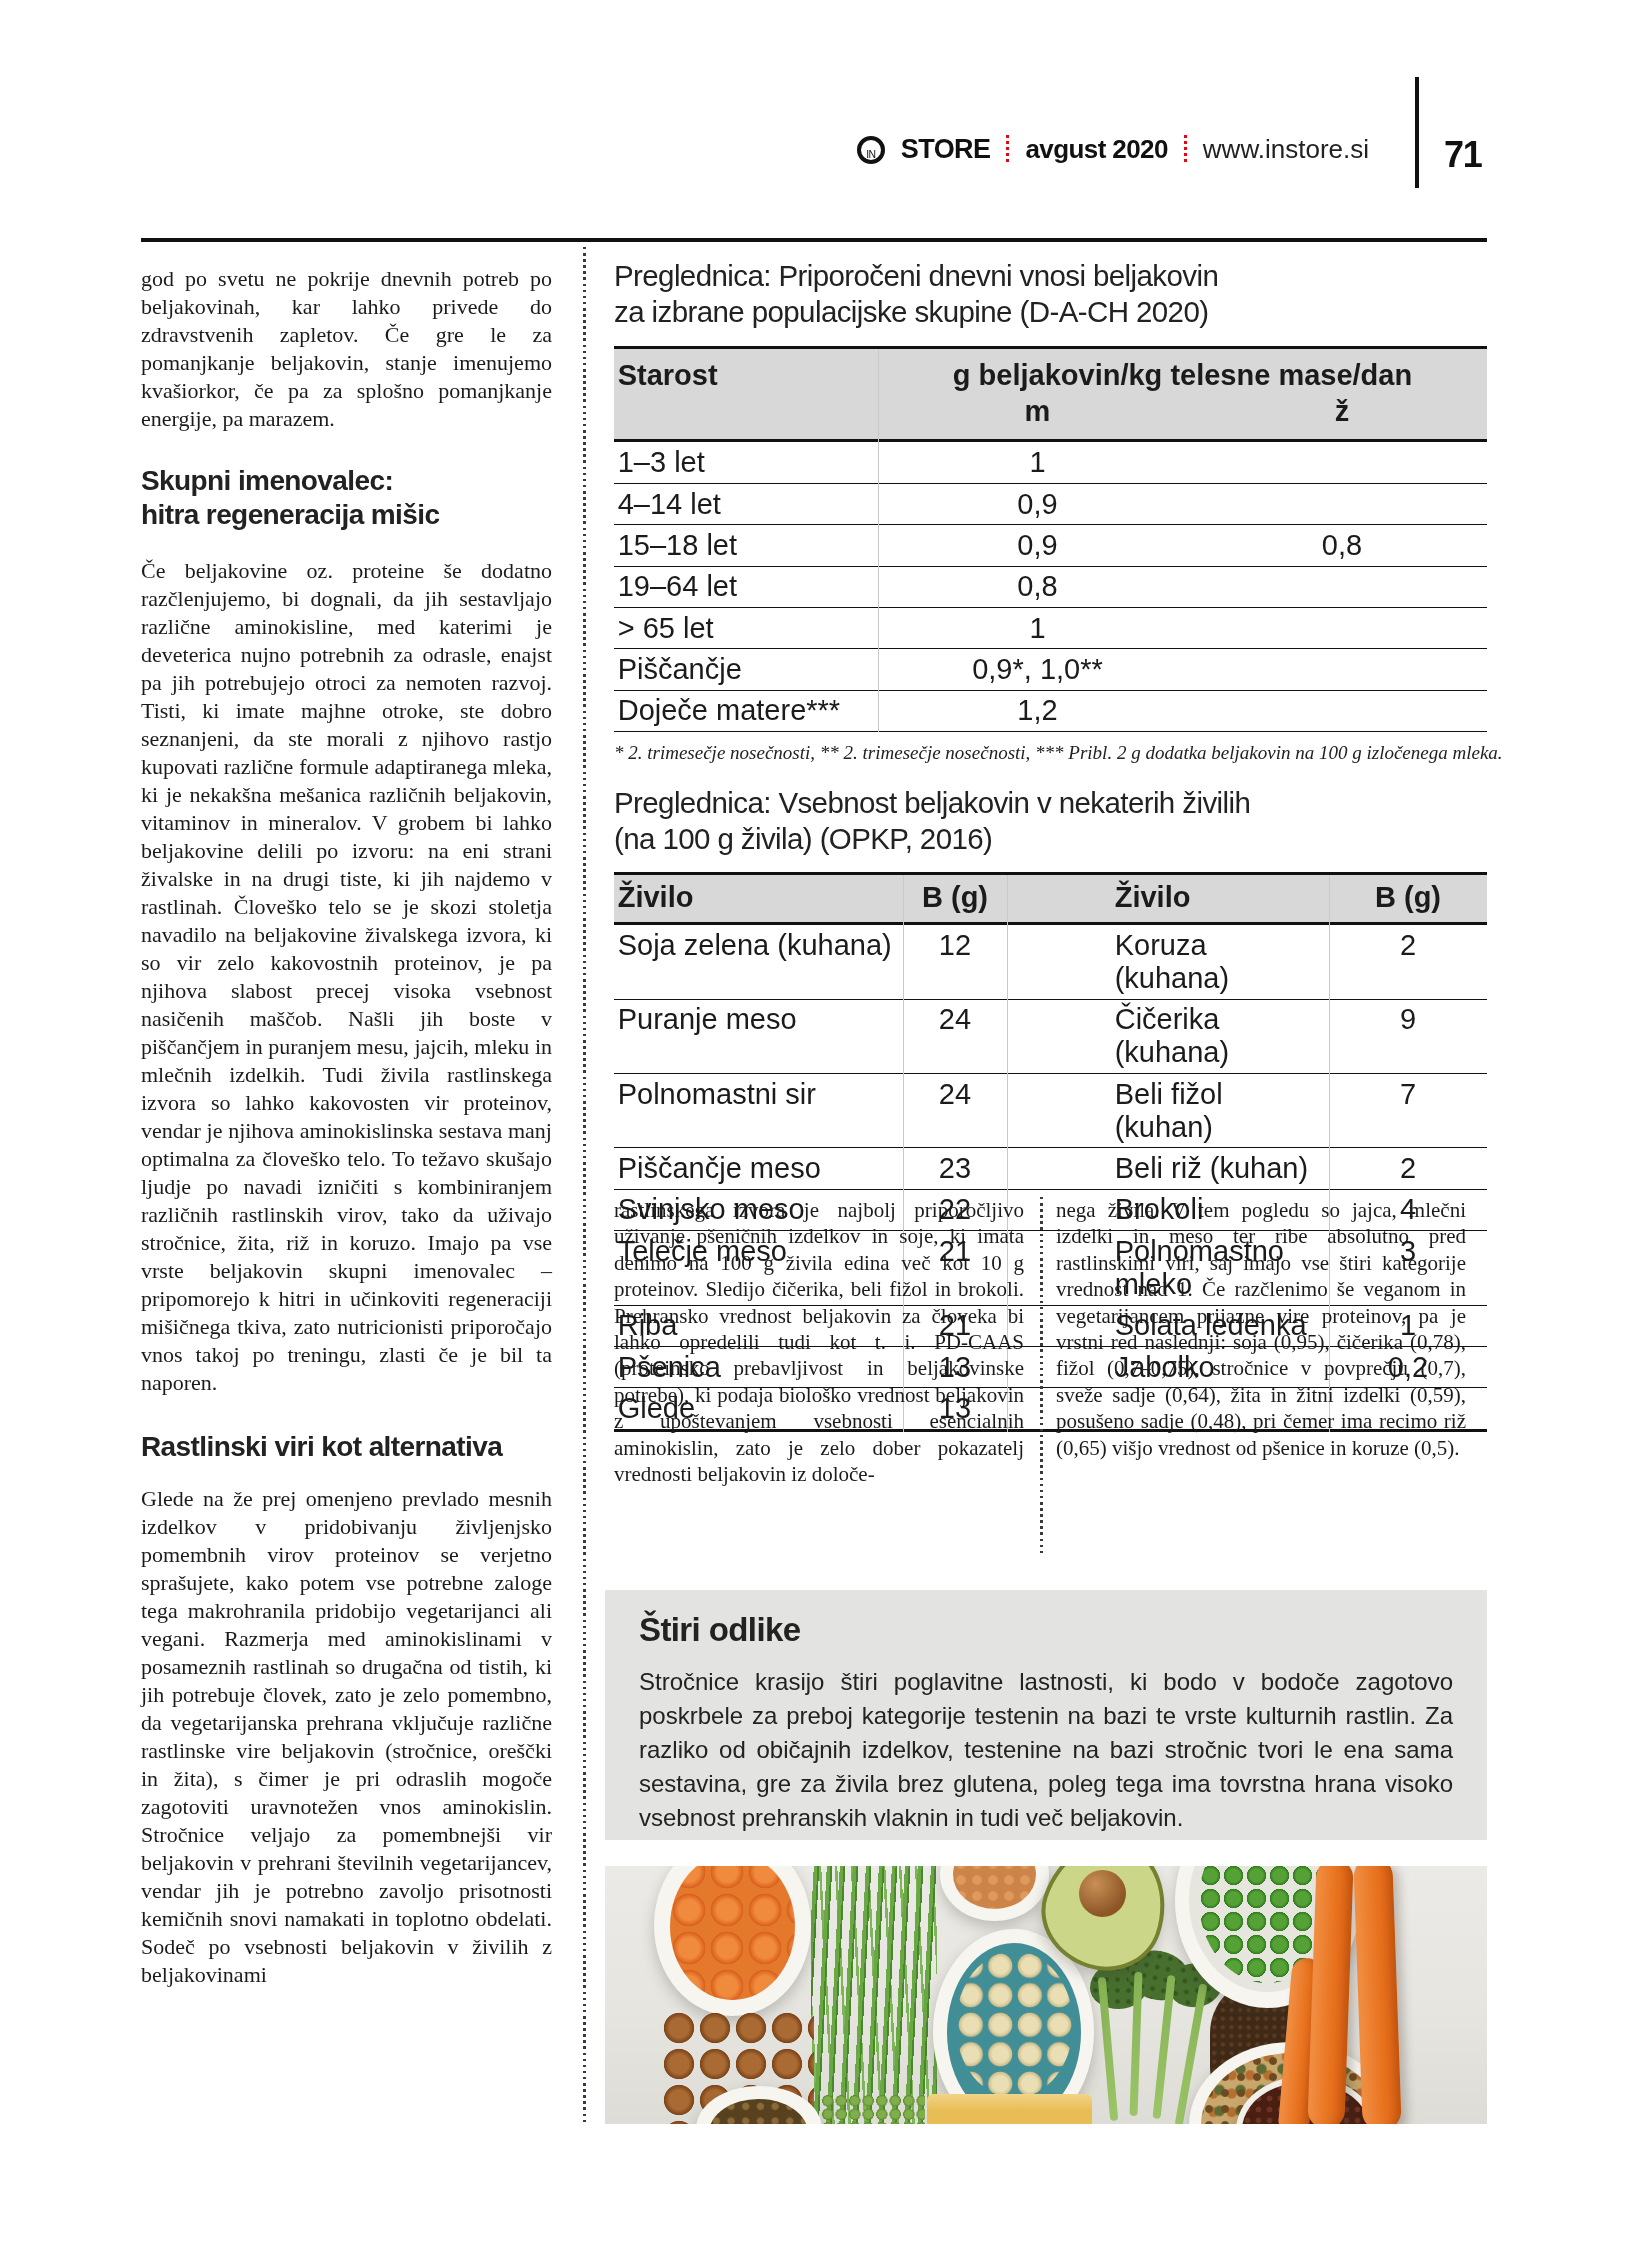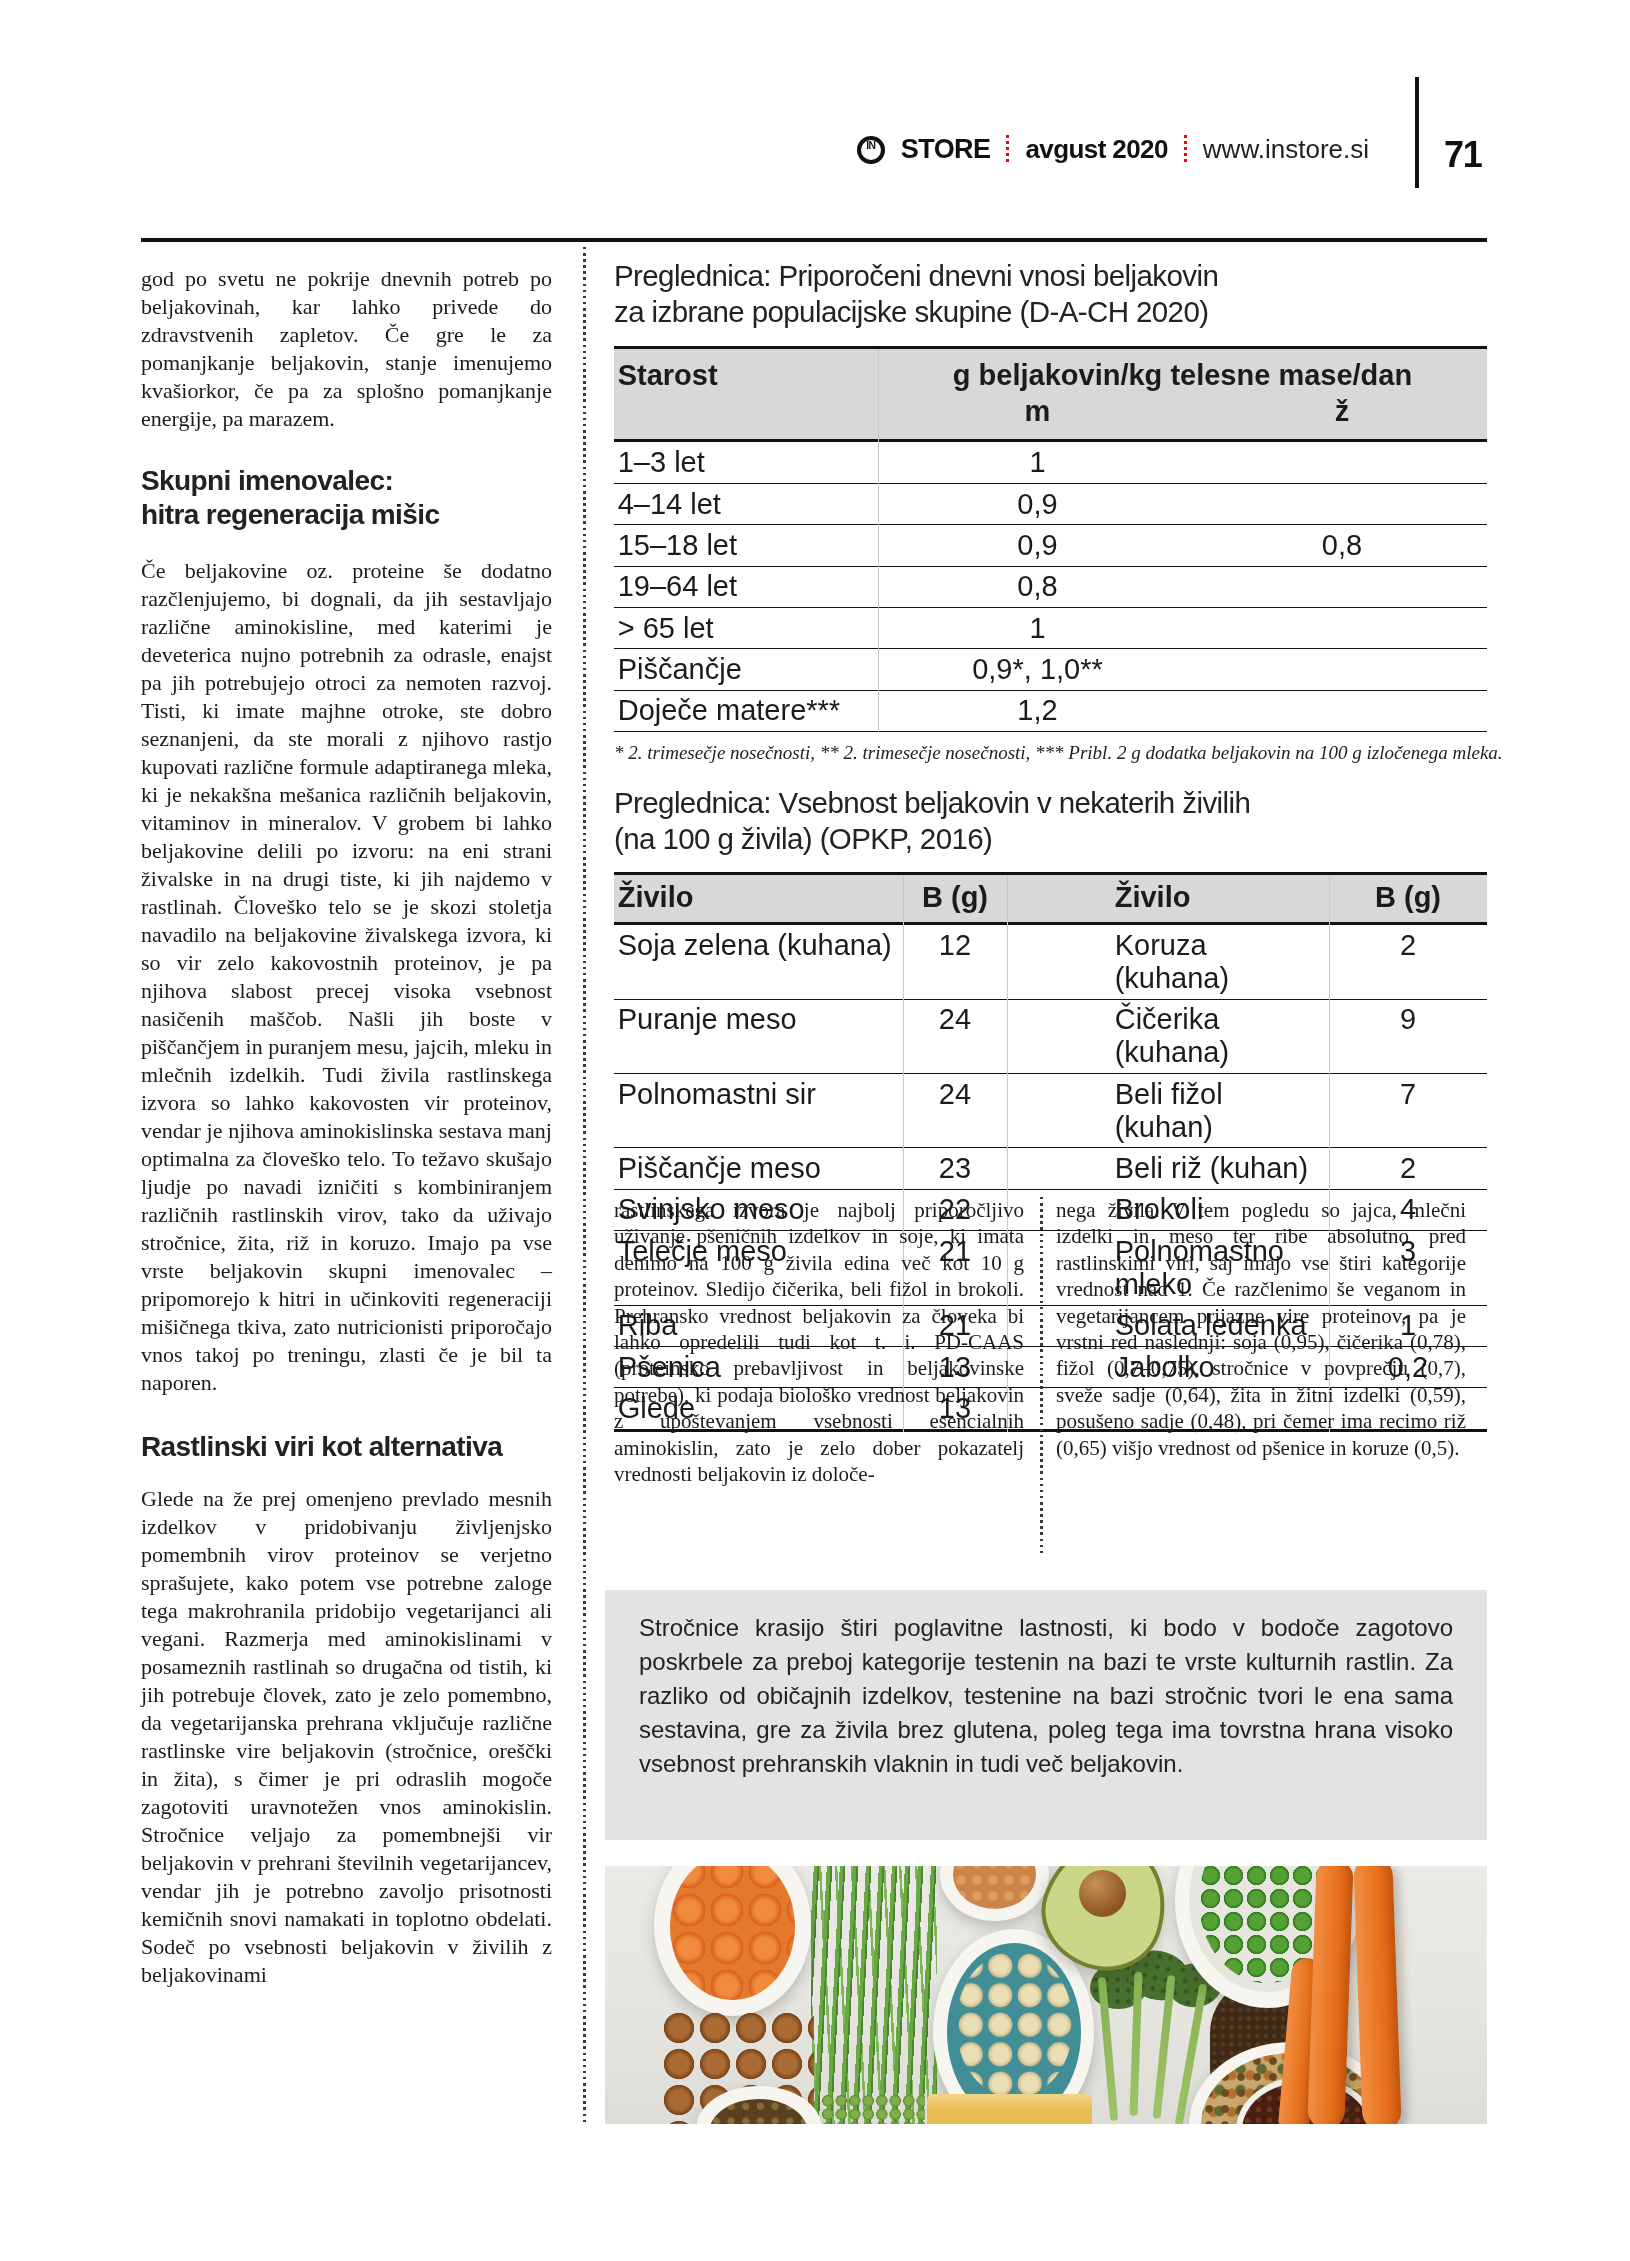--- a/index.html
+++ b/index.html
@@ -3,22 +3,22 @@
 <meta charset="utf-8">
 <style>
   html,body{margin:0;padding:0;background:#888;}
   .page{position:relative;width:1630px;height:2261px;background:#ffffff;overflow:hidden;
         font-family:"Liberation Serif",serif;color:#1b1b1b;}
 
   
   .masthead{position:absolute;top:134px;right:261px;display:flex;align-items:center;gap:16px;
             font-family:"Liberation Sans",sans-serif;white-space:nowrap;}
   .logo-circle{width:28px;height:28px;border:4.3px solid #111;border-radius:50%;
-               display:flex;align-items:flex-start;justify-content:center;
-               font-weight:bold;font-size:10.4px;letter-spacing:-0.6px;color:#111;box-sizing:border-box;}
+               display:flex;align-items:flex-end;justify-content:center;
+               font-weight:normal;font-size:10.4px;letter-spacing:-0.6px;color:#111;box-sizing:border-box;}
   .logo-word{font-weight:bold;font-size:27px;letter-spacing:-0.6px;color:#111;}
   .issue{font-weight:bold;font-size:26px;letter-spacing:-0.6px;color:#111;}
   .site{font-size:26px;color:#222;}
   .red-dots{width:3.1px;height:29.5px;
             background-image:repeating-linear-gradient(to bottom,#e30613 0 3.1px,transparent 3.1px 6.1px);}
   .page-bar{position:absolute;left:1415px;top:77px;width:3.7px;height:111px;background:#111;}
   .page-num{position:absolute;left:1444px;top:134px;font-family:"Liberation Sans",sans-serif;
             font-weight:bold;font-size:36px;letter-spacing:-1.2px;color:#111;}
 
   .top-rule{position:absolute;left:141px;top:238px;width:1346px;height:3.7px;background:#111;}
@@ -305,20 +305,21 @@
     </div>
   </div>
 
   <div class="cols-band">
     <div class="colx">rastlinskega izvora je najbolj priporočljivo uživanje pšeničnih izdelkov in soje, ki imata denimo na 100 g živila edina več kot 10 g proteinov. Sledijo čičerika, beli fižol in brokoli. Prehransko vrednost beljakovin za človeka bi lahko opredelili tudi kot t. i. PD-CAAS (proteinsko prebavljivost in beljakovinske potrebe), ki podaja biološko vrednost beljakovin z upoštevanjem vsebnosti esencialnih aminokislin, zato je zelo dober pokazatelj vrednosti beljakovin iz določe-</div>
     <div class="dotted-v band-div"></div>
     <div class="colx">nega živila. V tem pogledu so jajca, mlečni izdelki in meso ter ribe absolutno pred rastlinskimi viri, saj imajo vse štiri kategorije vrednost nad 1. Če razčlenimo še veganom in vegetarijancem prijazne vire proteinov, pa je vrstni red naslednji: soja (0,95), čičerika (0,78), fižol (0,7–0,75), stročnice v povprečju (0,7), sveže sadje (0,64), žita in žitni izdelki (0,59), posušeno sadje (0,48), pri čemer ima recimo riž (0,65) višjo vrednost od pšenice in koruze (0,5).</div>
   </div>
 
   <div class="feature-box">
+    <h3>Štiri odlike</h3>
     <p>Stročnice krasijo štiri poglavitne lastnosti, ki bodo v bodoče zagotovo poskrbele za preboj kategorije testenin na bazi te vrste kulturnih rastlin. Za razliko od običajnih izdelkov, testenine na bazi stročnic tvori le ena sama sestavina, gre za živila brez glutena, poleg tega ima tovrstna hrana visoko vsebnost prehranskih vlaknin in tudi več beljakovin.</p>
   </div>
 
   <div class="photo">
     <div class="flax"></div>
     <div class="chives"></div>
     <div class="mung"></div>
     <div class="floret f1"></div>
     <div class="floret f2"></div>
     <div class="floret f3"></div>

